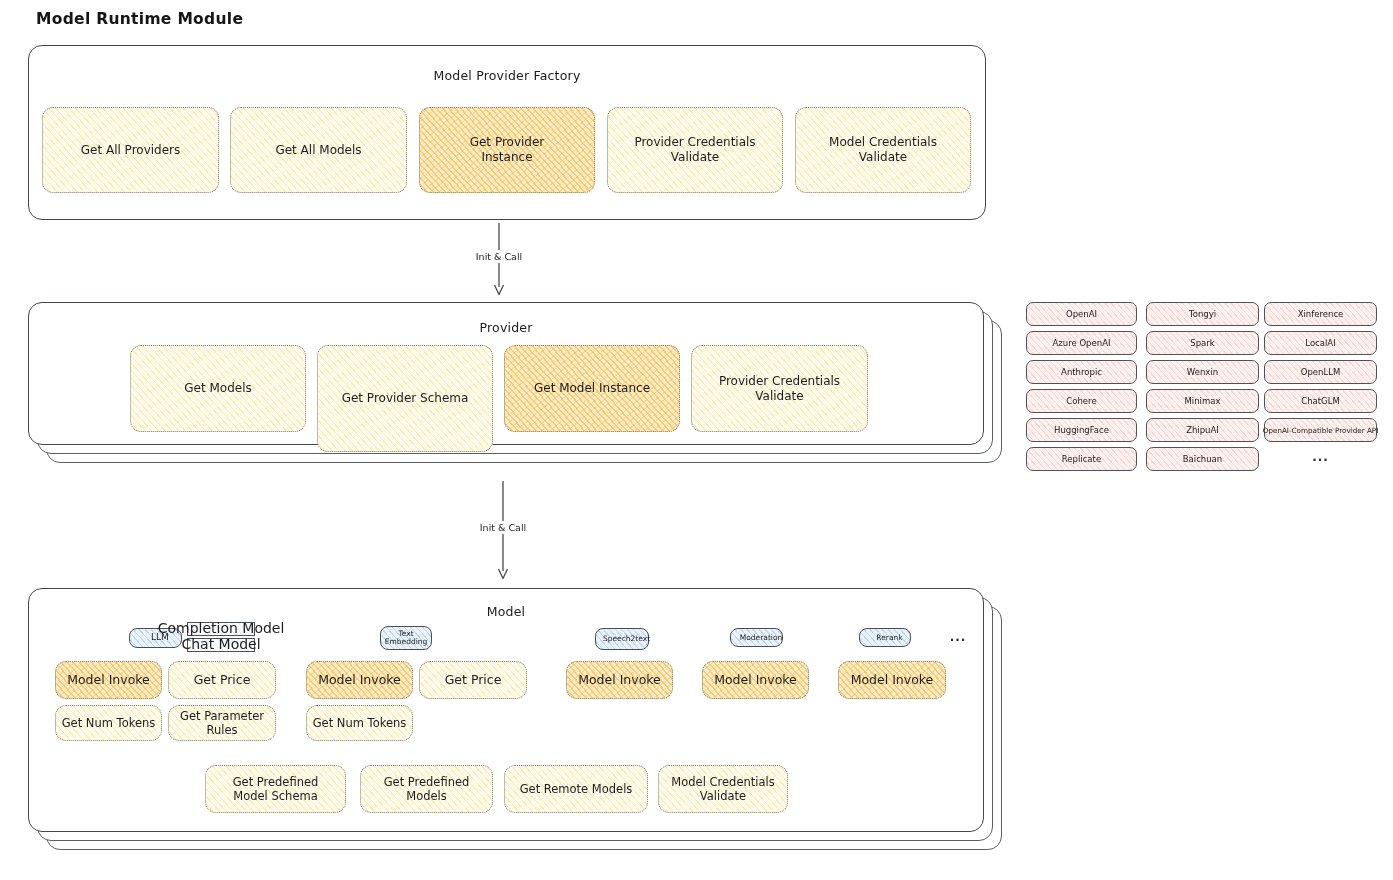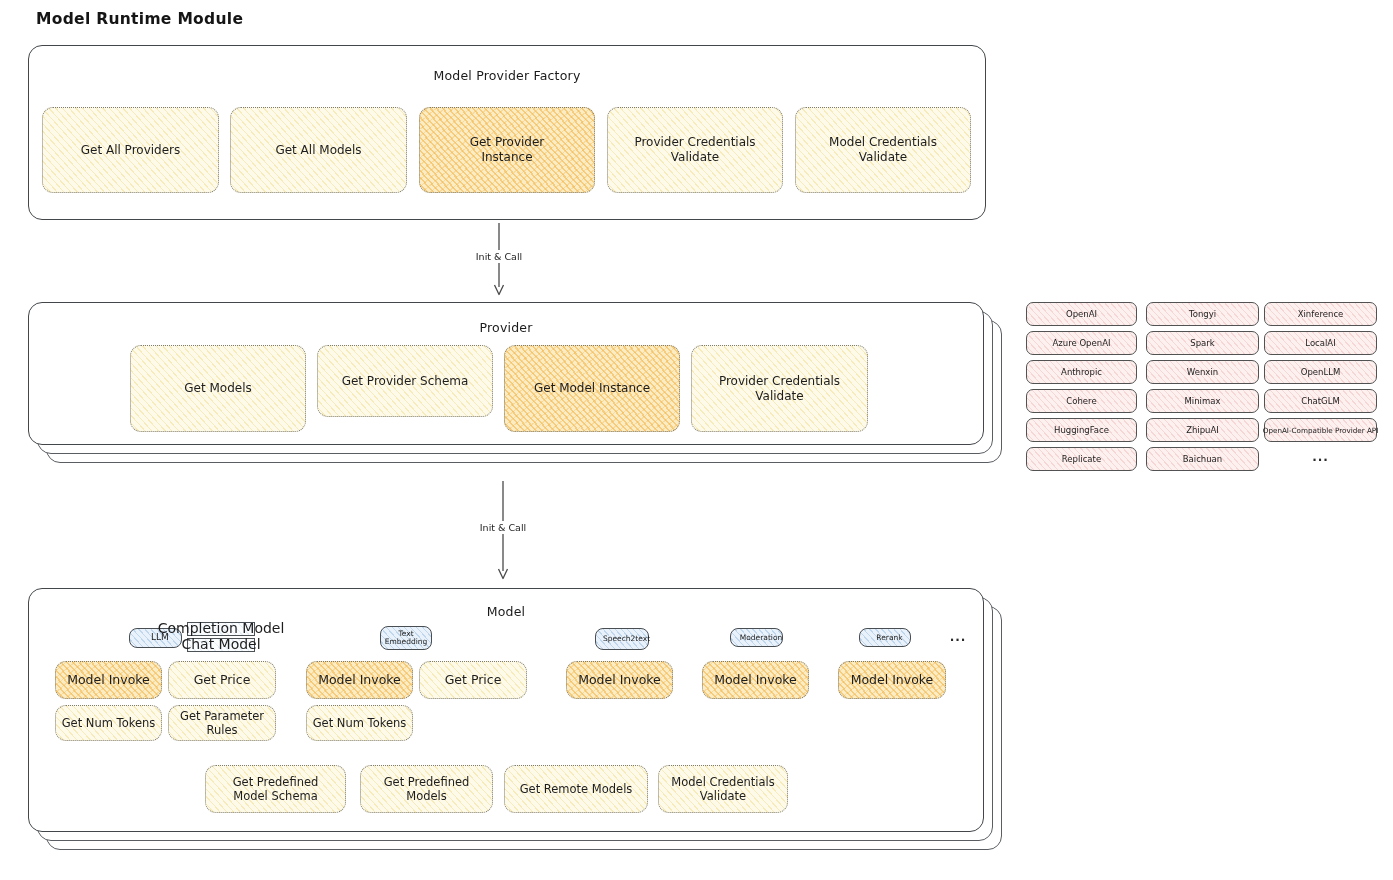--- a/index.html
+++ b/index.html
@@ -73,21 +73,21 @@
   <path d="M3.5 63 L8 72.5 L12.5 63" stroke="#4a4a4a" stroke-width="1.3" fill="none" stroke-linejoin="round"></path>
 </svg>
 <div class="abs flow-label" style="left:461px;top:250px;width:76px;">Init &amp; Call</div>
 
 <div class="abs layer" style="left:46px;top:320px;width:956px;height:143px;"></div>
 <div class="abs layer" style="left:37px;top:311px;width:956px;height:143px;"></div>
 <div class="abs frame" style="left:28px;top:302px;width:956px;height:143px;"></div>
 <div class="abs sec-title" style="left:28px;top:320px;width:956px;">Provider</div>
 
 <div class="abs node n-light n-dotted lbl-12" style="left:130px;top:345px;width:176px;height:87px;padding:4px 14px;">Get Models</div>
-<div class="abs node n-light n-dotted lbl-12" style="left:317px;top:345px;width:176px;height:72px;padding:13px 14px;">Get Provider Schema</div>
+<div class="abs node n-light n-dotted lbl-12" style="left:317px;top:345px;width:176px;height:107px;padding:13px 14px;">Get Provider Schema</div>
 <div class="abs node n-accent n-dotted lbl-12" style="left:504px;top:345px;width:176px;height:87px;padding:4px 14px;">Get Model Instance</div>
 <div class="abs node n-light n-dotted lbl-12" style="left:691px;top:345px;width:177px;height:87px;padding:4px 24px;">Provider Credentials Validate</div>
 
 <div class="abs node pill" style="left:1026px;top:302px;width:111px;height:24px;border-radius:7px;">OpenAI</div>
 <div class="abs node pill" style="left:1026px;top:331px;width:111px;height:24px;">Azure OpenAI</div>
 <div class="abs node pill" style="left:1026px;top:360px;width:111px;height:24px;">Anthropic</div>
 <div class="abs node pill" style="left:1026px;top:389px;width:111px;height:24px;">Cohere</div>
 <div class="abs node pill" style="left:1026px;top:418px;width:111px;height:24px;">HuggingFace</div>
 <div class="abs node pill" style="left:1026px;top:447px;width:111px;height:24px;">Replicate</div>
 

